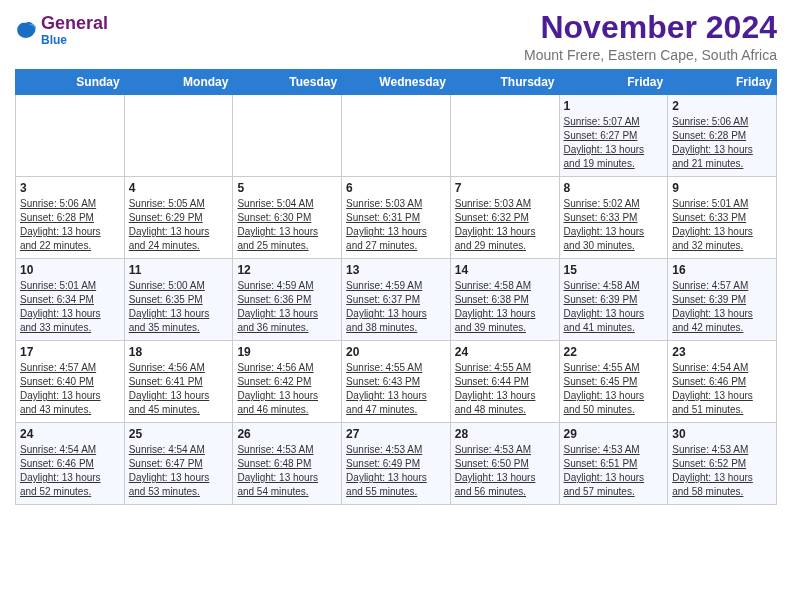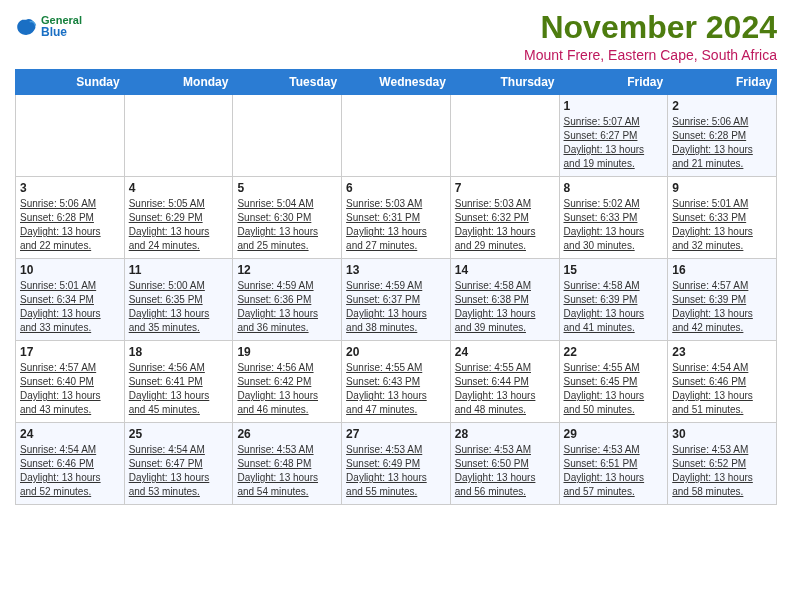--- a/index.html
+++ b/index.html
@@ -24,46 +24,46 @@
       display: flex;
       align-items: center;
       margin-top: 4px;
     }
     .logo-text {
       display: flex;
       flex-direction: column;
       line-height: 1.1;
     }
     .logo-general {
-      font-size: 11px;
-      font-weight: bold;
-      color: #15803d;
+      font-size: 18px;
+      font-weight: bold;
+      color: #701a75;
     }
     .logo-blue {
       font-size: 12px;
       font-weight: bold;
       color: #1a6fc4;
     }
     .logo-icon {
       width: 22px;
       height: 22px;
       margin-right: 4px;
     }
     .title-area {
       text-align: right;
     }
     .month-title {
       font-size: 32px;
       font-weight: bold;
-      color: #4d7c0f;
+      color: #4c1d95;
       line-height: 1.1;
     }
     .location {
       font-size: 14px;
-      color: #be185d;
+      color: #737373;
       margin-top: 2px;
     }
     table {
       width: 100%;
       border-collapse: collapse;
       table-layout: fixed;
     }
     thead tr th {
       background-color: #2b7cd3;
       color: #fff;

